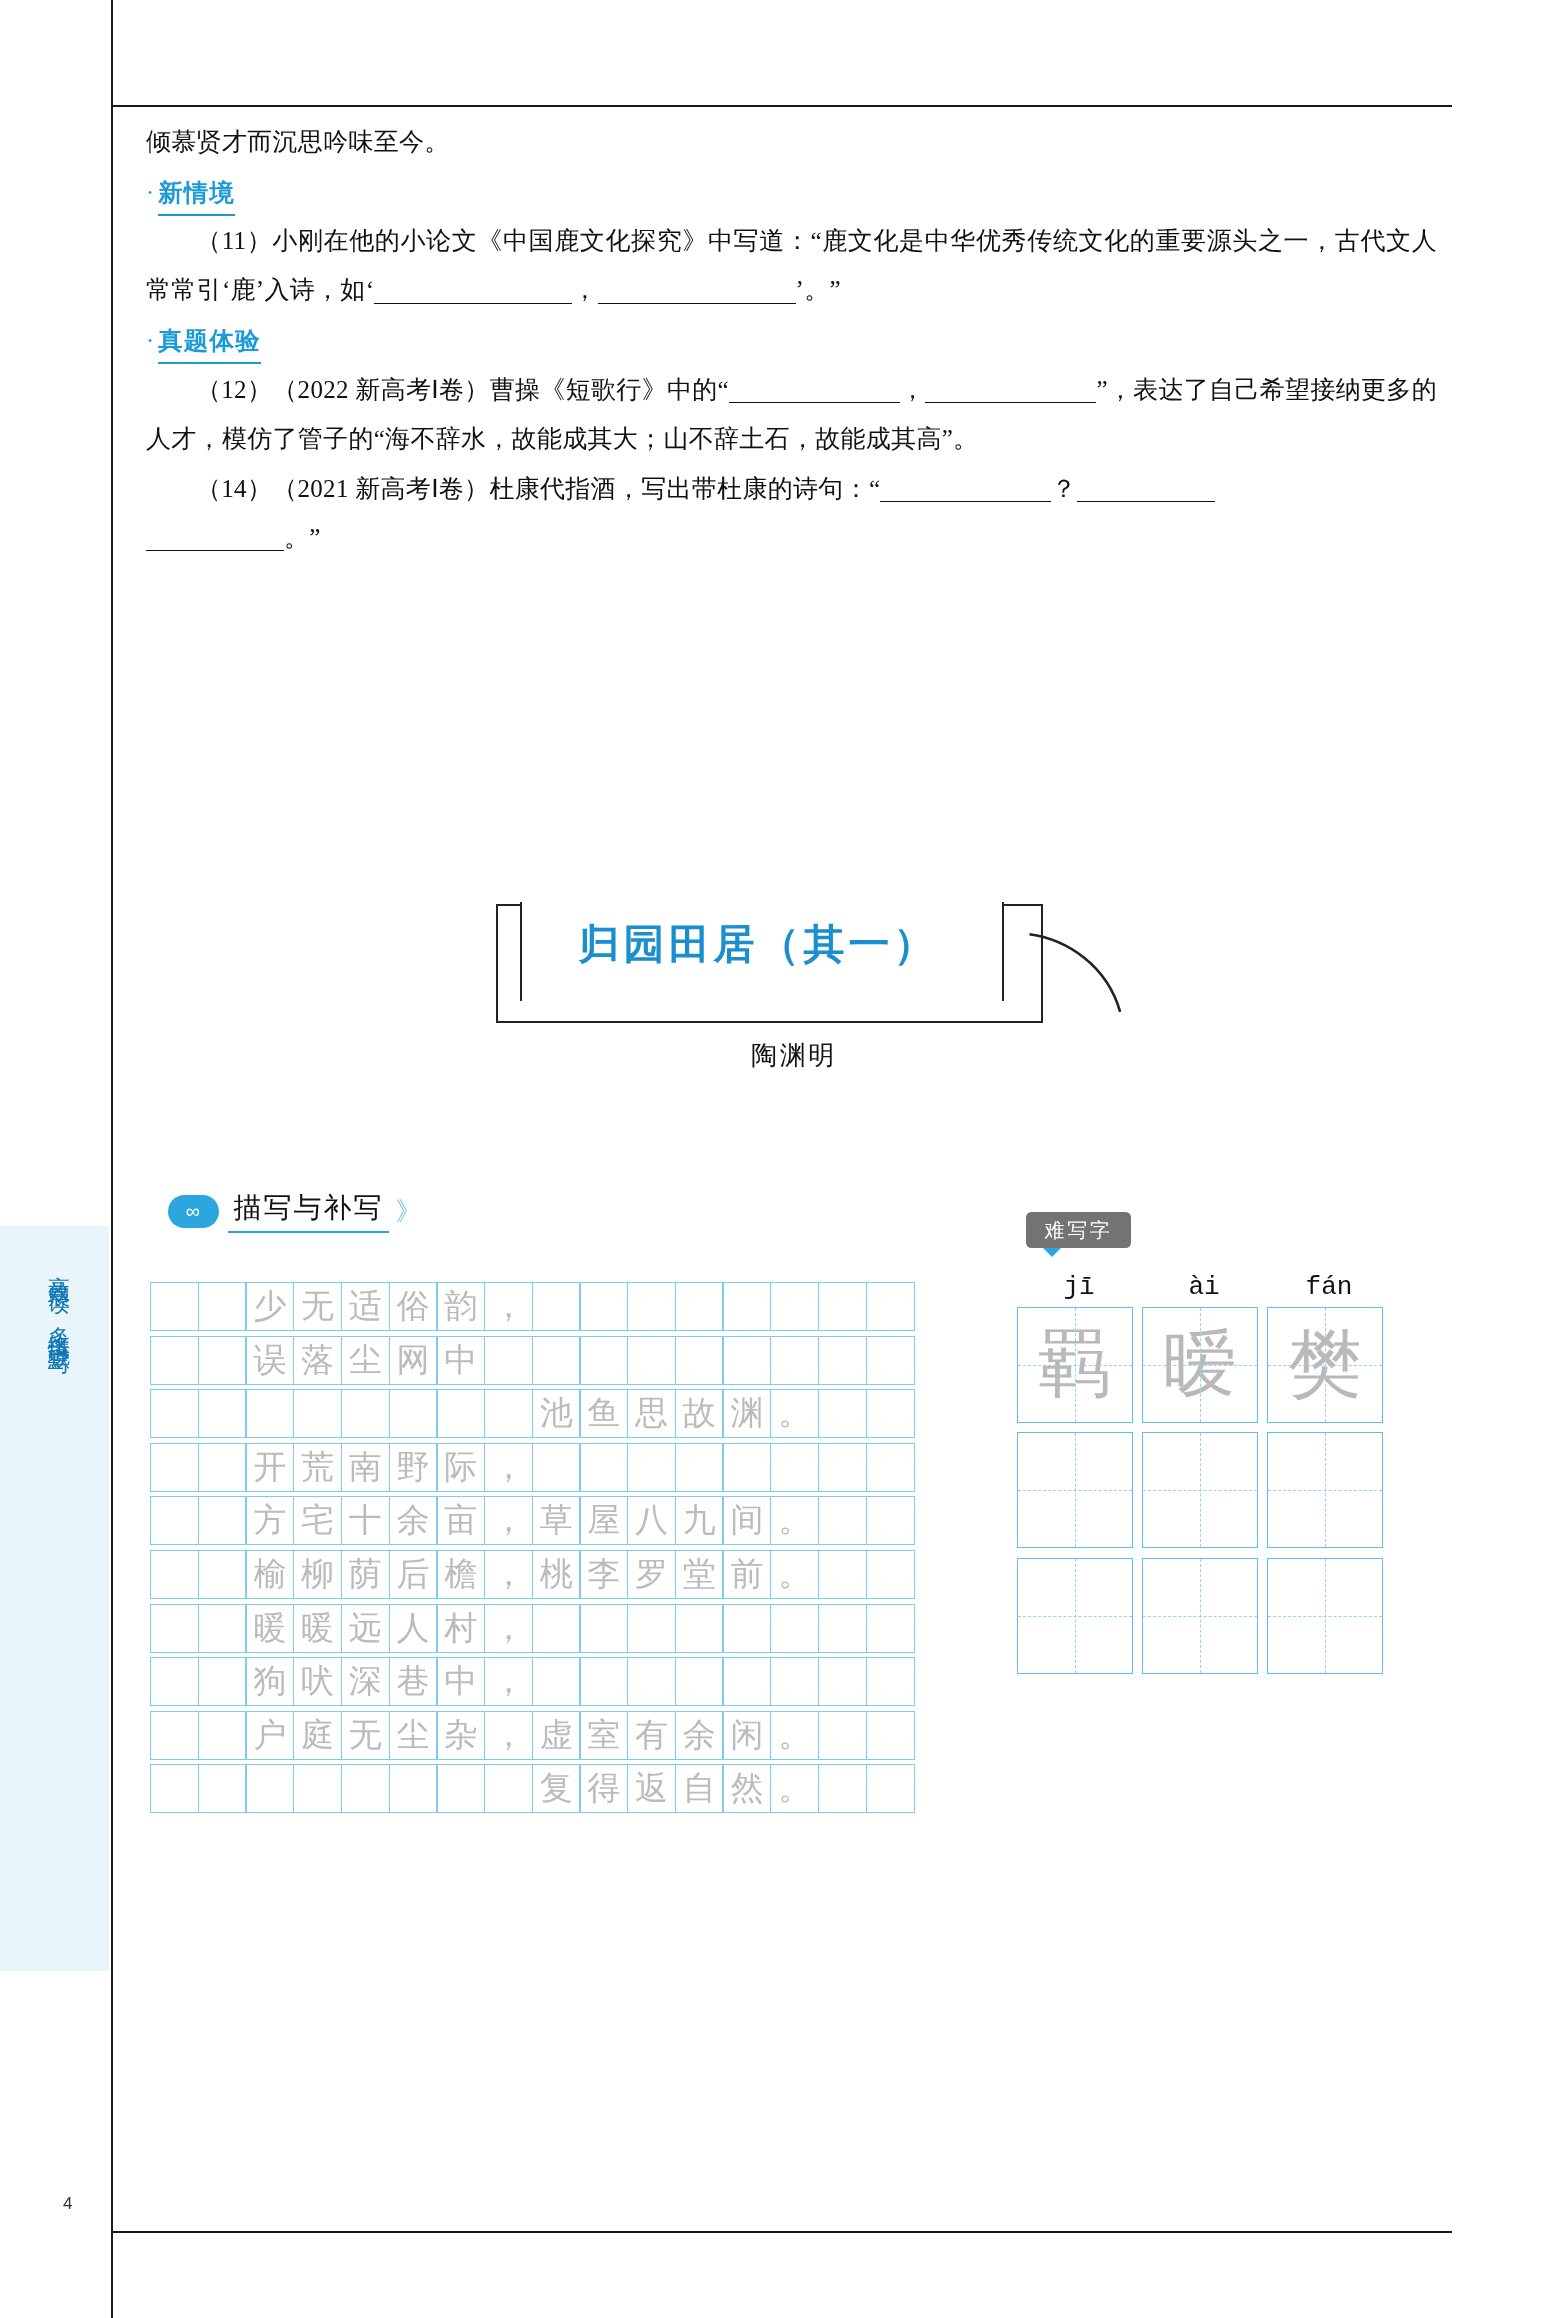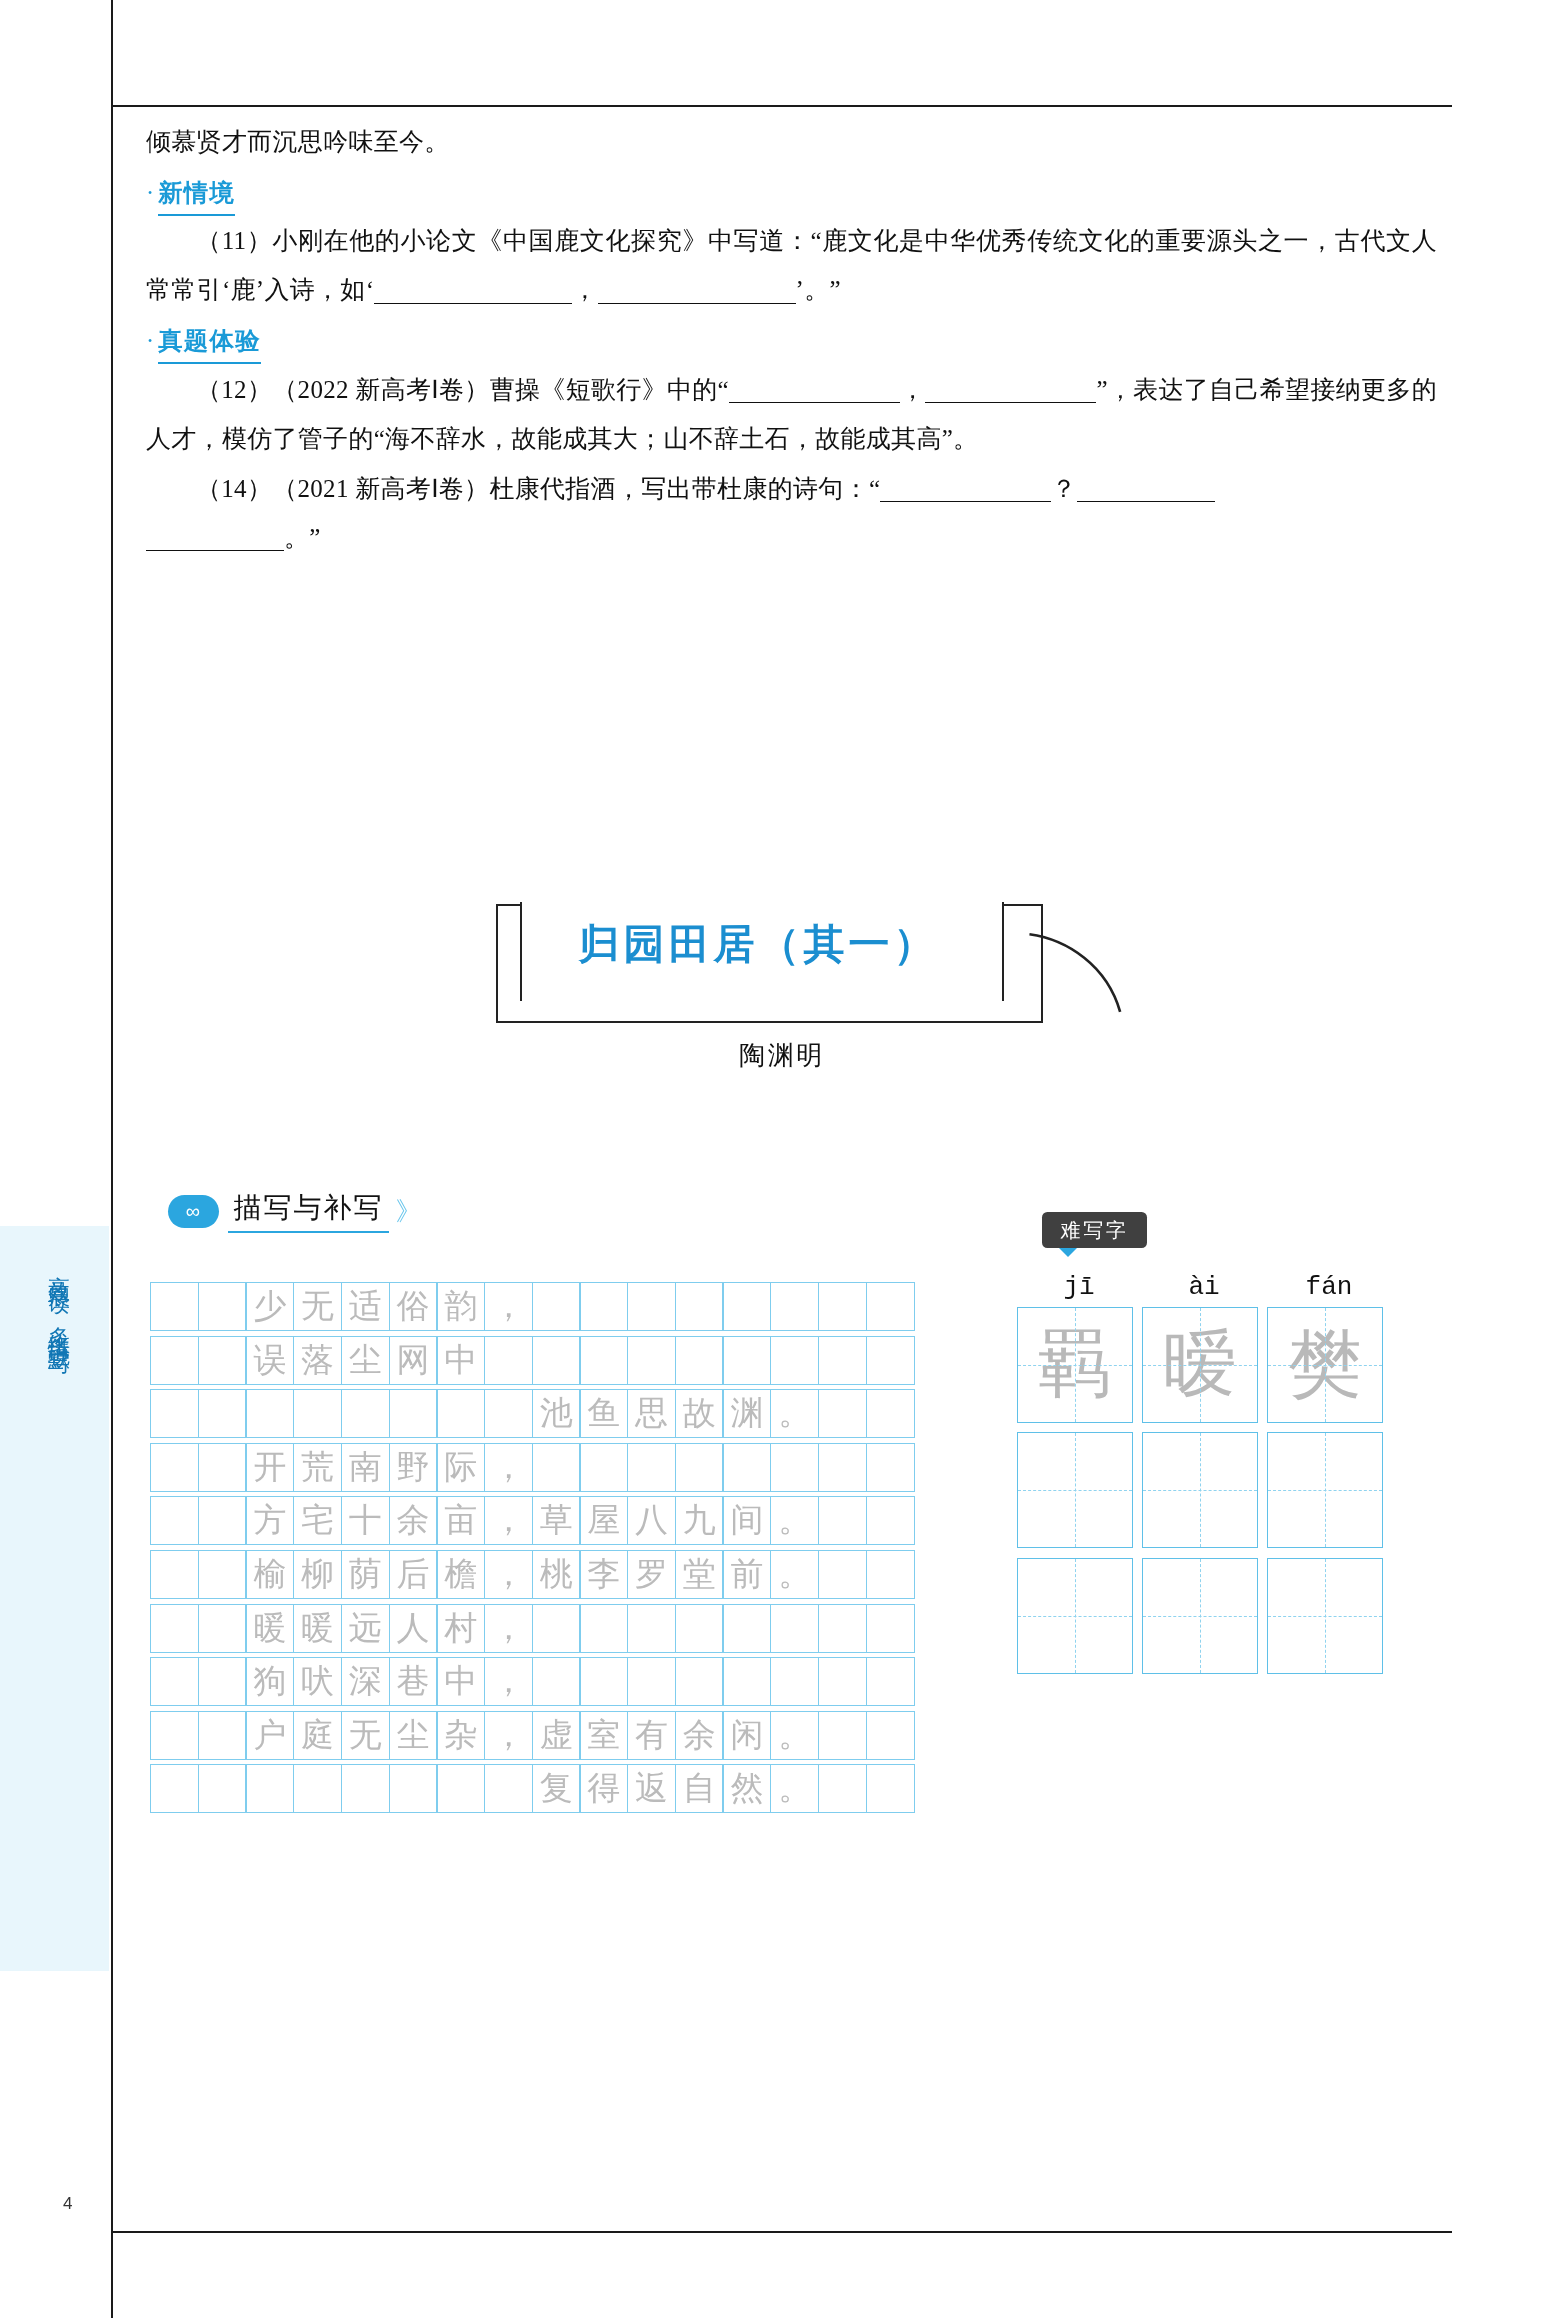--- a/index.html
+++ b/index.html
@@ -107,21 +107,21 @@
     font-size:41px;
     font-weight:bold;
     letter-spacing:4px;
     color:#1b8ed0;
     font-family:Liberation Serif, serif;
   }
   .banner-tail {
     position:absolute; left:540px; top:40px;
   }
   .author {
-    position:absolute; left:4px; top:145px;
+    position:absolute; left:16px; top:145px;
     width:580px;
     text-align:center;
     font-size:26px;
     color:#111;
     letter-spacing:2.6px;
   }
   
   .sec-head {
     position:absolute; left:168px; top:1189px;
     display:flex; align-items:center;
@@ -158,24 +158,24 @@
     font-size:33px;
     color:#bbbbbb;
     font-family:"Liberation Serif", serif;
   }
   
   .hard-wrap {
     position:absolute; left:1002px; top:1212px; width:409px;
   }
   .hard-pill {
     width:105px; height:36px; border-radius:5.3px 5.3px 5.3px 5.3px;
-    background:#404040; color:#fff;
+    background:#737373; color:#fff;
     display:flex; align-items:center; justify-content:center;
     font-size:20px; letter-spacing:2.6px;
-    margin-left:40px;
+    margin-left:24px;
     font-family:"Liberation Serif", serif;
     position:relative;
   }
   .hard-pill::after{
     content:"";
     position:absolute; left:17px; bottom:-9.2px;
     border-left:9.2px solid transparent;
     border-right:9.2px solid transparent;
     border-top:9.2px solid #2ba6df;
   }

